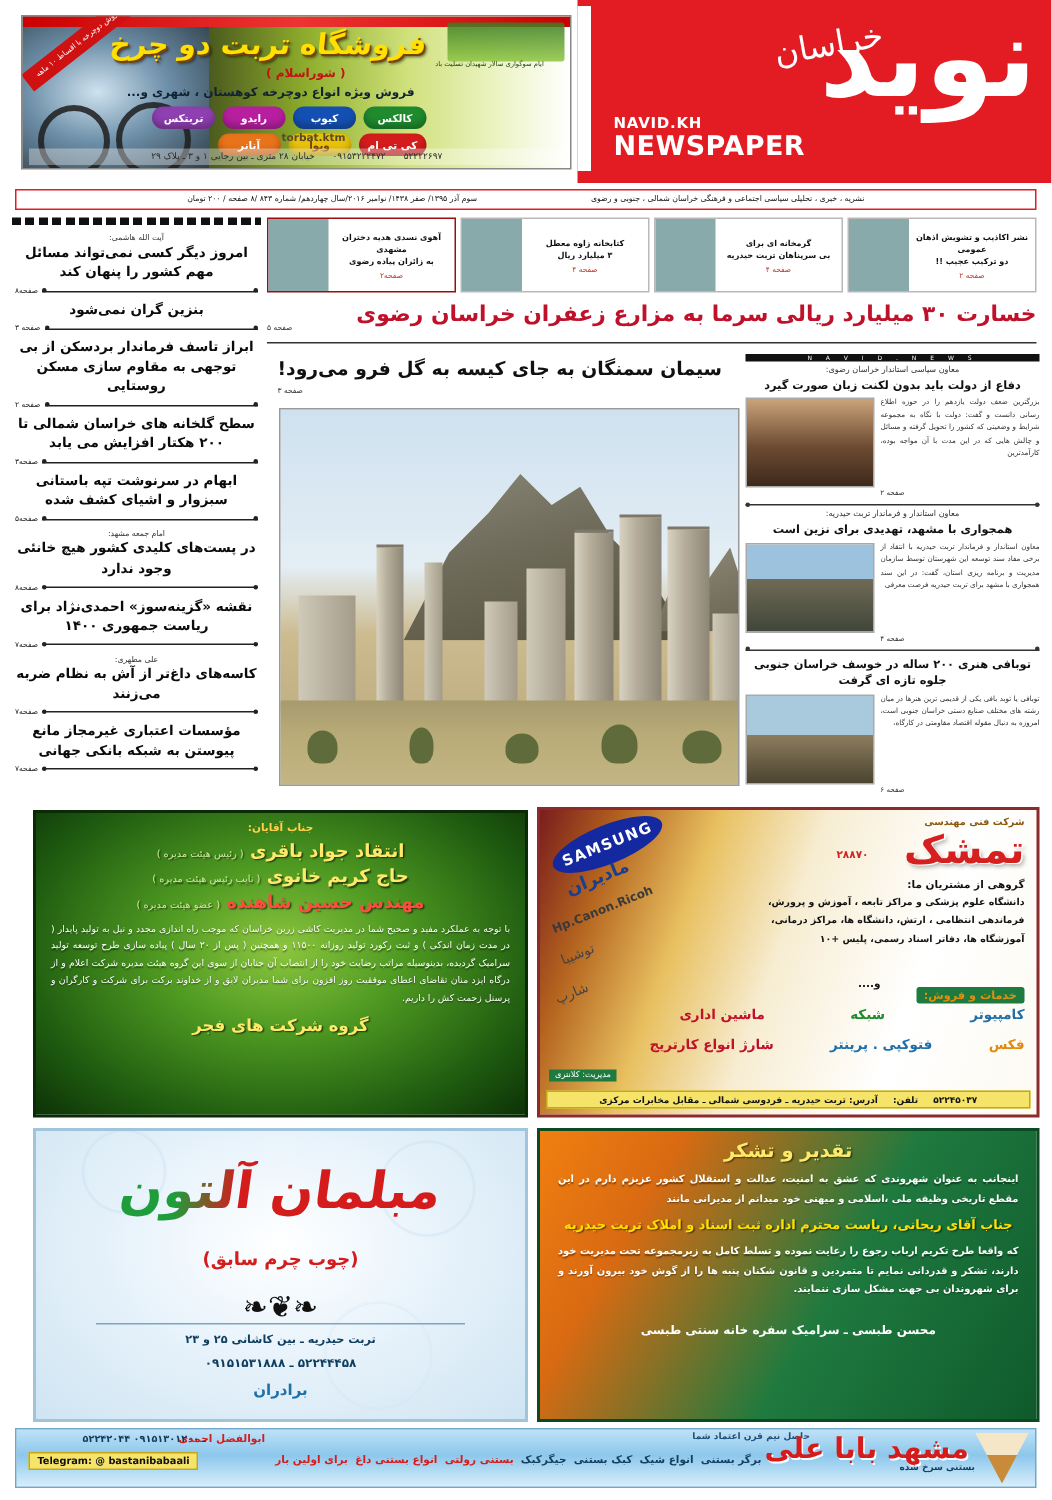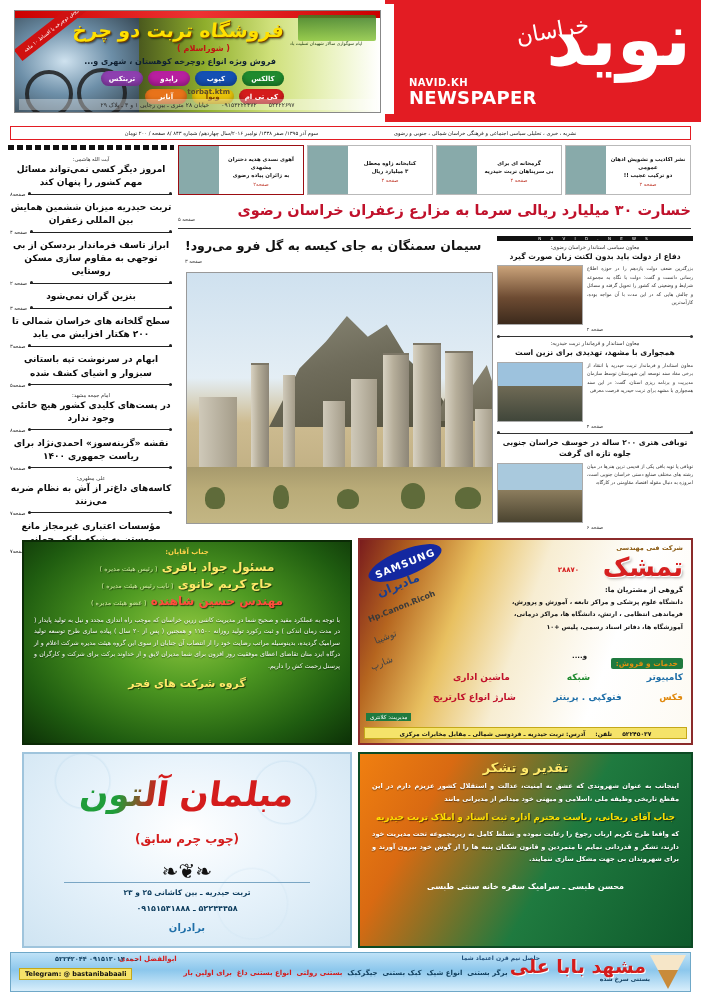--- a/index.html
+++ b/index.html
@@ -353,38 +353,31 @@
 
     <div class="sb-item">
       <div class="sb-kicker">آیت الله هاشمی:</div>
       <div class="sb-head">امروز دیگر کسی نمی‌تواند مسائل مهم کشور را پنهان کند</div>
       <div class="sb-foot">
           <span class="ln"></span>
           <span class="pg">صفحه۸</span>
         </div>
     </div>
     <div class="sb-item">
-      <div class="sb-head">تربت حیدریه میزبان ششمین همایش بین المللی زعفران</div>
-      <div class="sb-foot">
-          <span class="ln"></span>
-          <span class="pg">صفحه ۴</span>
+      <div class="sb-head">بنزین گران نمی‌شود</div>
+      <div class="sb-foot">
+          <span class="ln"></span>
+          <span class="pg">صفحه ۳</span>
         </div>
     </div>
     <div class="sb-item">
       <div class="sb-head">ابراز تاسف فرماندار بردسکن از بی توجهی به مقاوم سازی مسکن روستایی</div>
       <div class="sb-foot">
           <span class="ln"></span>
           <span class="pg">صفحه ۲</span>
-        </div>
-    </div>
-    <div class="sb-item">
-      <div class="sb-head">بنزین گران نمی‌شود</div>
-      <div class="sb-foot">
-          <span class="ln"></span>
-          <span class="pg">صفحه ۳</span>
         </div>
     </div>
     <div class="sb-item">
       <div class="sb-head">سطح گلخانه های خراسان شمالی تا ۲۰۰ هکتار افزایش می یابد</div>
       <div class="sb-foot">
           <span class="ln"></span>
           <span class="pg">صفحه۳</span>
         </div>
     </div>
     <div class="sb-item">
@@ -493,21 +486,21 @@
         <div class="rc-photo rc-p3"></div>
         <div class="rc-text">توبافی یا توبد بافی یکی از قدیمی ترین هنرها در میان رشته های مختلف صنایع دستی خراسان جنوبی است، امروزه به دنبال مقوله اقتصاد مقاومتی در کارگاه،</div>
       </div>
       <div class="rc-pg">صفحه ۶</div>
     </div>
   </div>
 
   <div class="ad-fajr">
     <div class="fj-salut">جناب آقایان:</div>
     <div class="fj-name">
-      <span>مسئول جواد باقری</span>
+      <span>انتقاد جواد باقری</span>
       <span class="role">( رئیس هیئت مدیره )</span>
     </div>
     <div class="fj-name">
       <span>حاج کریم خانوی</span>
       <span class="role">( نایب رئیس هیئت مدیره )</span>
     </div>
     <div class="fj-name red">
       <span>مهندس حسین شاهنده</span>
       <span class="role">( عضو هیئت مدیره )</span>
     </div>

